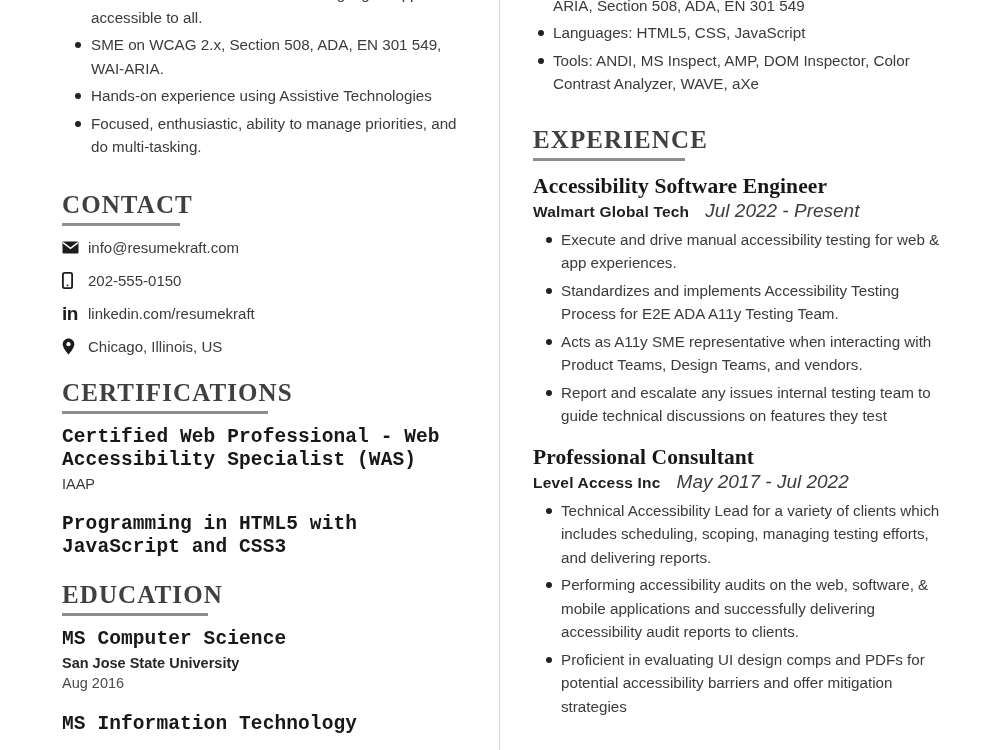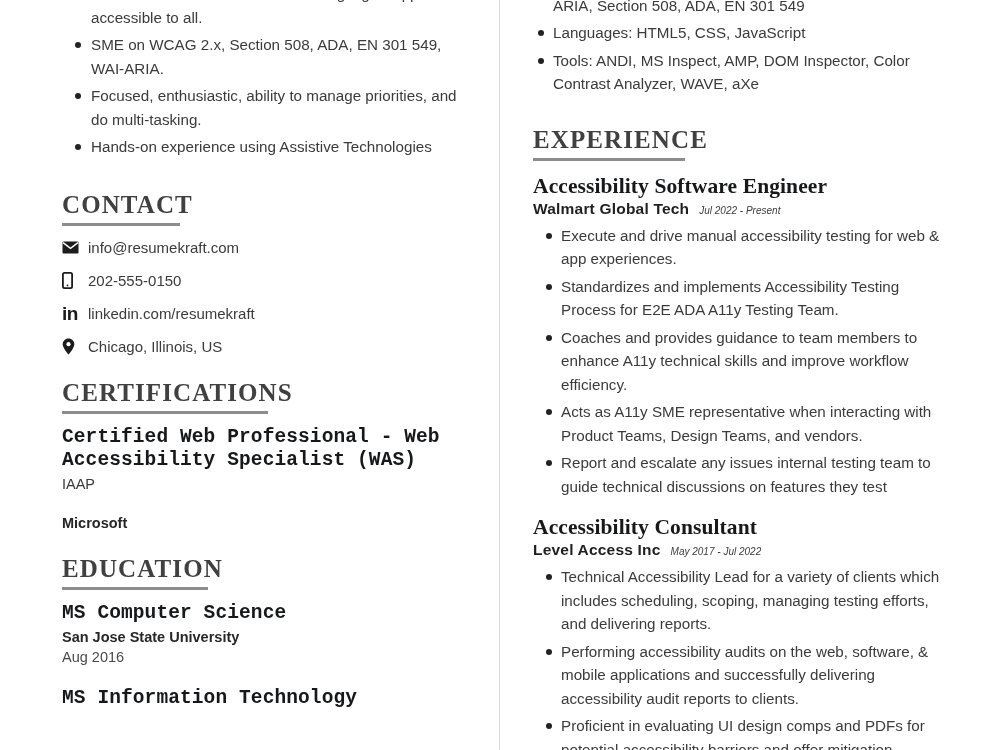--- a/index.html
+++ b/index.html
@@ -174,51 +174,51 @@
     font-weight: bold;
     font-size: 21.5px;
     line-height: 26px;
     color: #16181a;
     letter-spacing: 0.1px;
     margin-bottom: 1px;
   }
   .job-meta {
     display: flex;
     align-items: baseline;
-    gap: 10px;
+    gap: 16px;
     margin-bottom: 6px;
   }
   .job-company {
     font-family: "Liberation Sans", sans-serif;
     font-weight: bold;
     font-size: 15.5px;
     color: #1f1f1f;
     letter-spacing: 0.2px;
   }
   .job-dates {
     font-family: "Liberation Sans", sans-serif;
     font-style: italic;
-    font-size: 10px;
+    font-size: 19px;
     color: #3d3d3d;
   }
 </style>
 </head>
 <body>
 
 <div id="page">
 
   <div class="divider"></div>
 
   <div class="col-left">
 
     <ul class="bullets">
       <li class="nobullet">remediation solutions towards making digital applications accessible to all.</li>
       <li>SME on WCAG 2.x, Section 508, ADA, EN 301 549, WAI-ARIA.</li>
+      <li>Hands-on experience using Assistive Technologies</li>
       <li>Focused, enthusiastic, ability to manage priorities, and do multi-tasking.</li>
-      <li>Hands-on experience using Assistive Technologies</li>
     </ul>
 
     <div class="section" style="margin-top:32px;">
       <div class="section-head">CONTACT</div>
       <div class="section-rule rule-contact"></div>
 
       <div class="contact-list">
 
         <div class="contact-row">
           <span class="contact-icon">
@@ -262,21 +262,21 @@
     <div class="section" style="margin-top:22px;">
       <div class="section-head">CERTIFICATIONS</div>
       <div class="section-rule rule-certs"></div>
 
       <div class="entry">
         <div class="entry-title">Certified Web Professional - Web Accessibility Specialist (WAS)</div>
         <div class="entry-org">IAAP</div>
       </div>
 
       <div class="entry">
-        <div class="entry-org bold">Microsoft</div>
+        <div class="entry-title">Programming in HTML5 with JavaScript and CSS3</div>
       </div>
     </div>
 
     <div class="section" style="margin-top:22px;">
       <div class="section-head">EDUCATION</div>
       <div class="section-rule rule-edu"></div>
 
       <div class="entry">
         <div class="entry-title">MS Computer Science</div>
         <div class="entry-org bold">San Jose State University</div>
@@ -305,29 +305,28 @@
       
       <div class="job">
         <div class="job-title">Accessibility Software Engineer</div>
         <div class="job-meta">
           <span class="job-company">Walmart Global Tech</span>
           <span class="job-dates">Jul 2022 - Present</span>
         </div>
         <ul class="bullets">
           <li>Execute and drive manual accessibility testing for web &amp; app experiences.</li>
           <li>Standardizes and implements Accessibility Testing Process for E2E ADA A11y Testing Team.</li>
-          <li>Coaches and provides guidance to team members to enhance A11y technical skills and improve workflow efficiency.</li>
           <li>Acts as A11y SME representative when interacting with Product Teams, Design Teams, and vendors.</li>
           <li>Report and escalate any issues internal testing team to guide technical discussions on features they test</li>
         </ul>
       </div>
 
       
       <div class="job" style="margin-top:14px;">
-        <div class="job-title">Accessibility Consultant</div>
+        <div class="job-title">Professional Consultant</div>
         <div class="job-meta">
           <span class="job-company">Level Access Inc</span>
           <span class="job-dates">May 2017 - Jul 2022</span>
         </div>
         <ul class="bullets">
           <li>Technical Accessibility Lead for a variety of clients which includes scheduling, scoping, managing testing efforts, and delivering reports.</li>
           <li>Performing accessibility audits on the web, software, &amp; mobile applications and successfully delivering accessibility audit reports to clients.</li>
           <li>Proficient in evaluating UI design comps and PDFs for potential accessibility barriers and offer mitigation strategies</li>
         </ul>
       </div>

